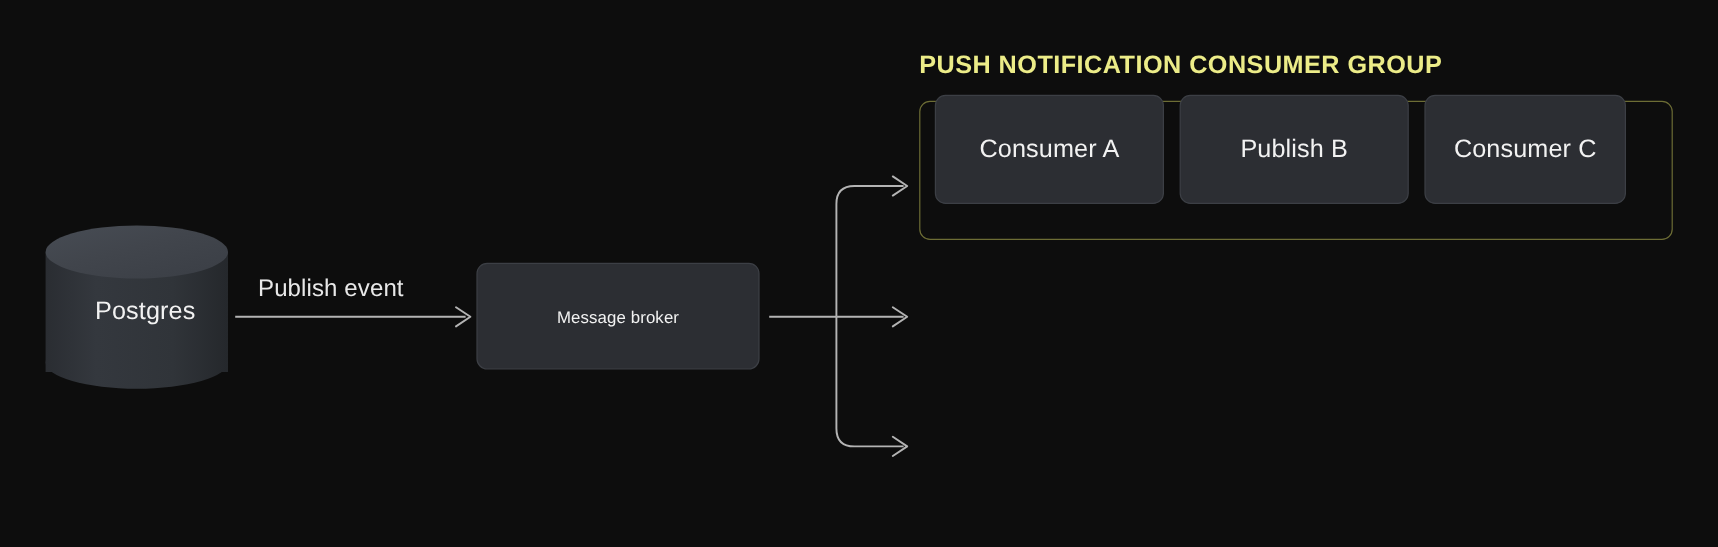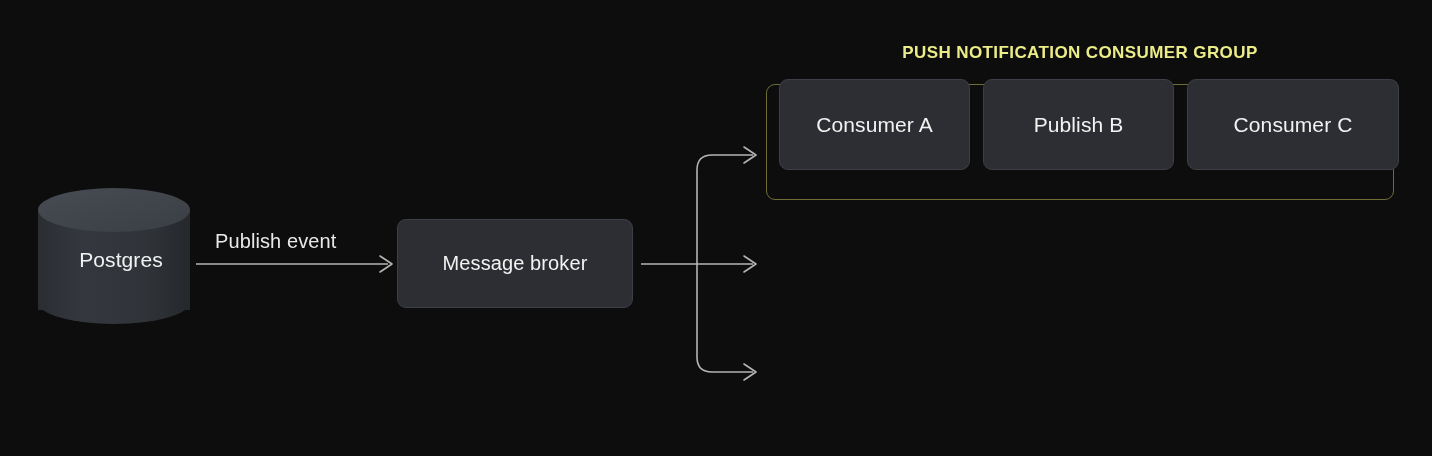--- a/index.html
+++ b/index.html
@@ -71,21 +71,21 @@
   .node-box {
     position: absolute;
     box-sizing: border-box;
     background: #2c2e33;
     border: 1px solid #3c3f45;
     border-radius: 9px;
     display: flex;
     align-items: center;
     justify-content: center;
     color: #f2f2f2;
-    font-size: 20px;
+    font-size: 14px;
     letter-spacing: 0.1px;
   }
 
   #node-broker   { left: 397px;  top: 219px; width: 236px; height: 89px; }
   #node-audit    { left: 765px;  top: 223px; width: 235px; height: 83px; }
   #node-email    { left: 765px;  top: 331px; width: 235px; height: 83px; }
 
   
   #consumer-group {
     position: absolute;
@@ -96,23 +96,22 @@
     height: 116px;
     border: 1.5px solid #6d6d35;
     border-radius: 9px;
     background: transparent;
   }
   #group-title {
     position: absolute;
     left: 766px;
     top: 43px;
     width: 628px;
-    text-align: center;
     color: #ecec88;
-    font-size: 17px;
+    font-size: 21px;
     font-weight: bold;
     letter-spacing: 0.4px;
     white-space: nowrap;
   }
   .consumer-box {
     position: absolute;
     box-sizing: border-box;
     top: 79px;
     height: 91px;
     background: #2c2e33;
@@ -120,21 +119,21 @@
     border-radius: 9px;
     display: flex;
     align-items: center;
     justify-content: center;
     color: #f2f2f2;
     font-size: 21px;
     letter-spacing: 0.1px;
   }
   #consumer-a { left: 779px;  width: 191px; }
   #consumer-b { left: 983px;  width: 191px; }
-  #consumer-c { left: 1187px; width: 212px; }
+  #consumer-c { left: 1187px; width: 168px; }
 
   
   #edges {
     position: absolute;
     left: 0;
     top: 0;
     width: 1432px;
     height: 456px;
     pointer-events: none;
   }

